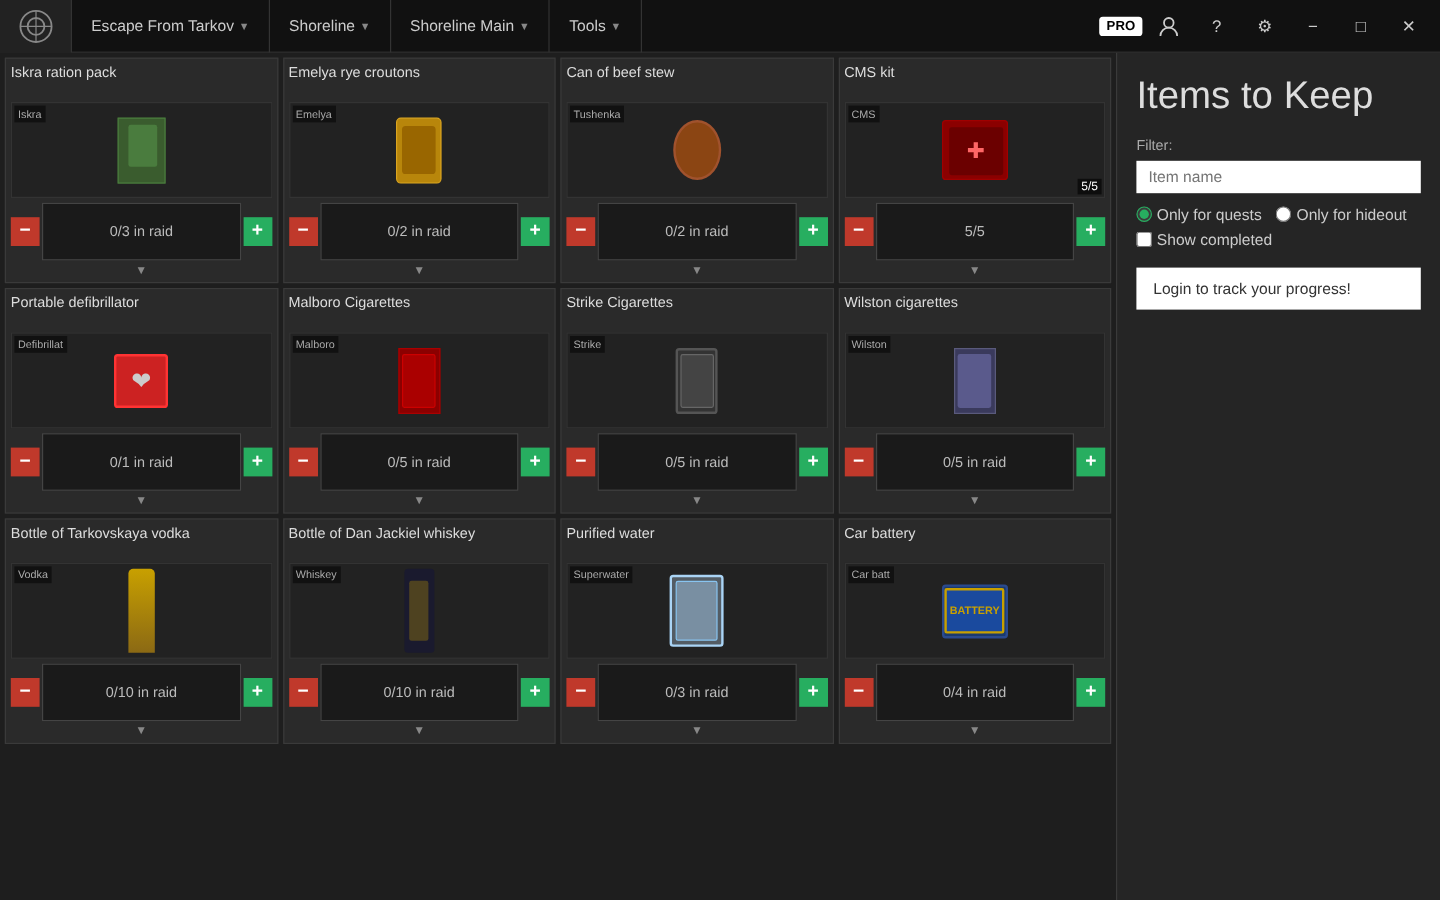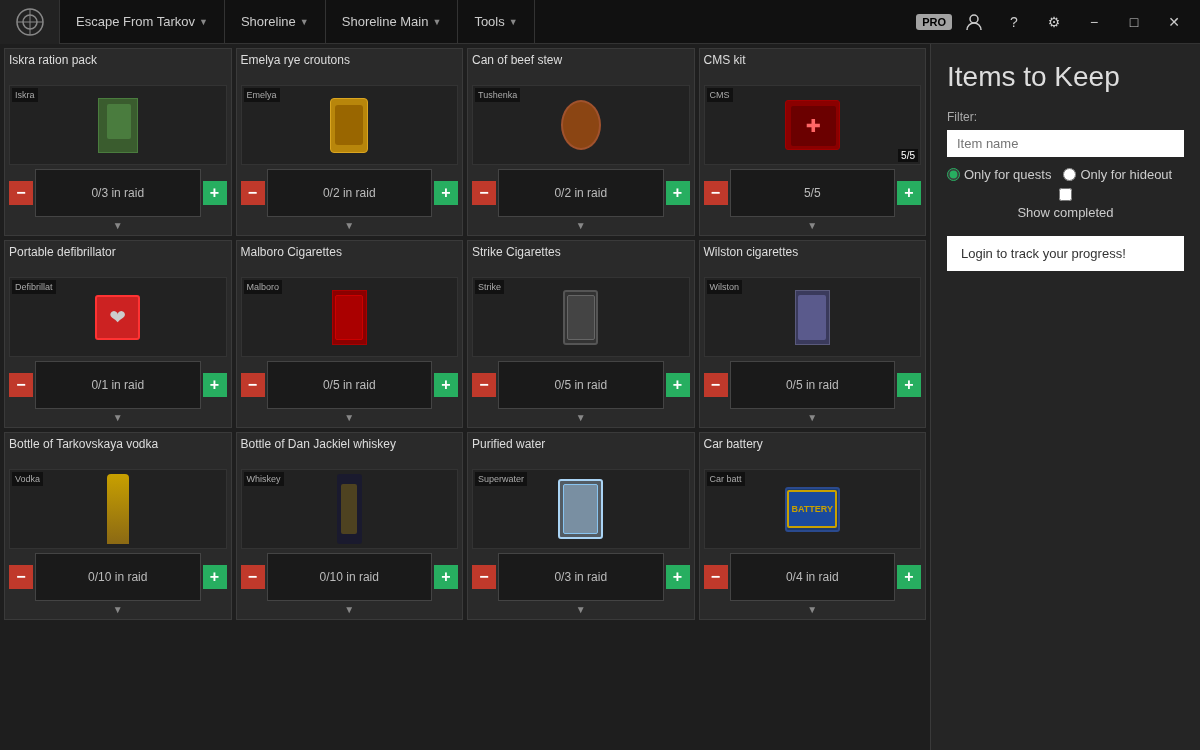--- a/index.html
+++ b/index.html
@@ -61,21 +61,21 @@
       width: 36px;
       height: 44px;
       display: flex;
       align-items: center;
       justify-content: center;
       color: #ccc;
       cursor: pointer;
       font-size: 14px;
     }
     .pro-badge {
-      background: #a3a3a3;
+      background: #ffffff;
       color: #000;
       font-size: 11px;
       font-weight: bold;
       padding: 2px 6px;
       border-radius: 3px;
       cursor: pointer;
     }
 
     
     .main-layout {
@@ -205,21 +205,21 @@
 
     
     .sidebar {
       width: 270px;
       background: #252525;
       border-left: 1px solid #3a3a3a;
       padding: 16px;
       flex-shrink: 0;
     }
     .sidebar-title {
-      font-size: 28px;
+      font-size: 32px;
       color: #ddd;
       font-weight: 300;
       margin-bottom: 16px;
       line-height: 1.2;
     }
     .filter-label {
       font-size: 12px;
       color: #aaa;
       margin-bottom: 6px;
       margin-top: 11px;
@@ -250,21 +250,20 @@
     .radio-item input[type="radio"] {
       accent-color: #27ae60;
       cursor: pointer;
     }
     .checkbox-item {
       display: flex;
       align-items: center;
       gap: 4px;
       margin-bottom: 16px;
       cursor: pointer;
-      flex-direction: column;
     }
     .checkbox-item input[type="checkbox"] { cursor: pointer; }
     .login-btn {
       background: #fff;
       color: #333;
       border: none;
       padding: 10px 14px;
       font-size: 13px;
       cursor: pointer;
       width: 100%;

